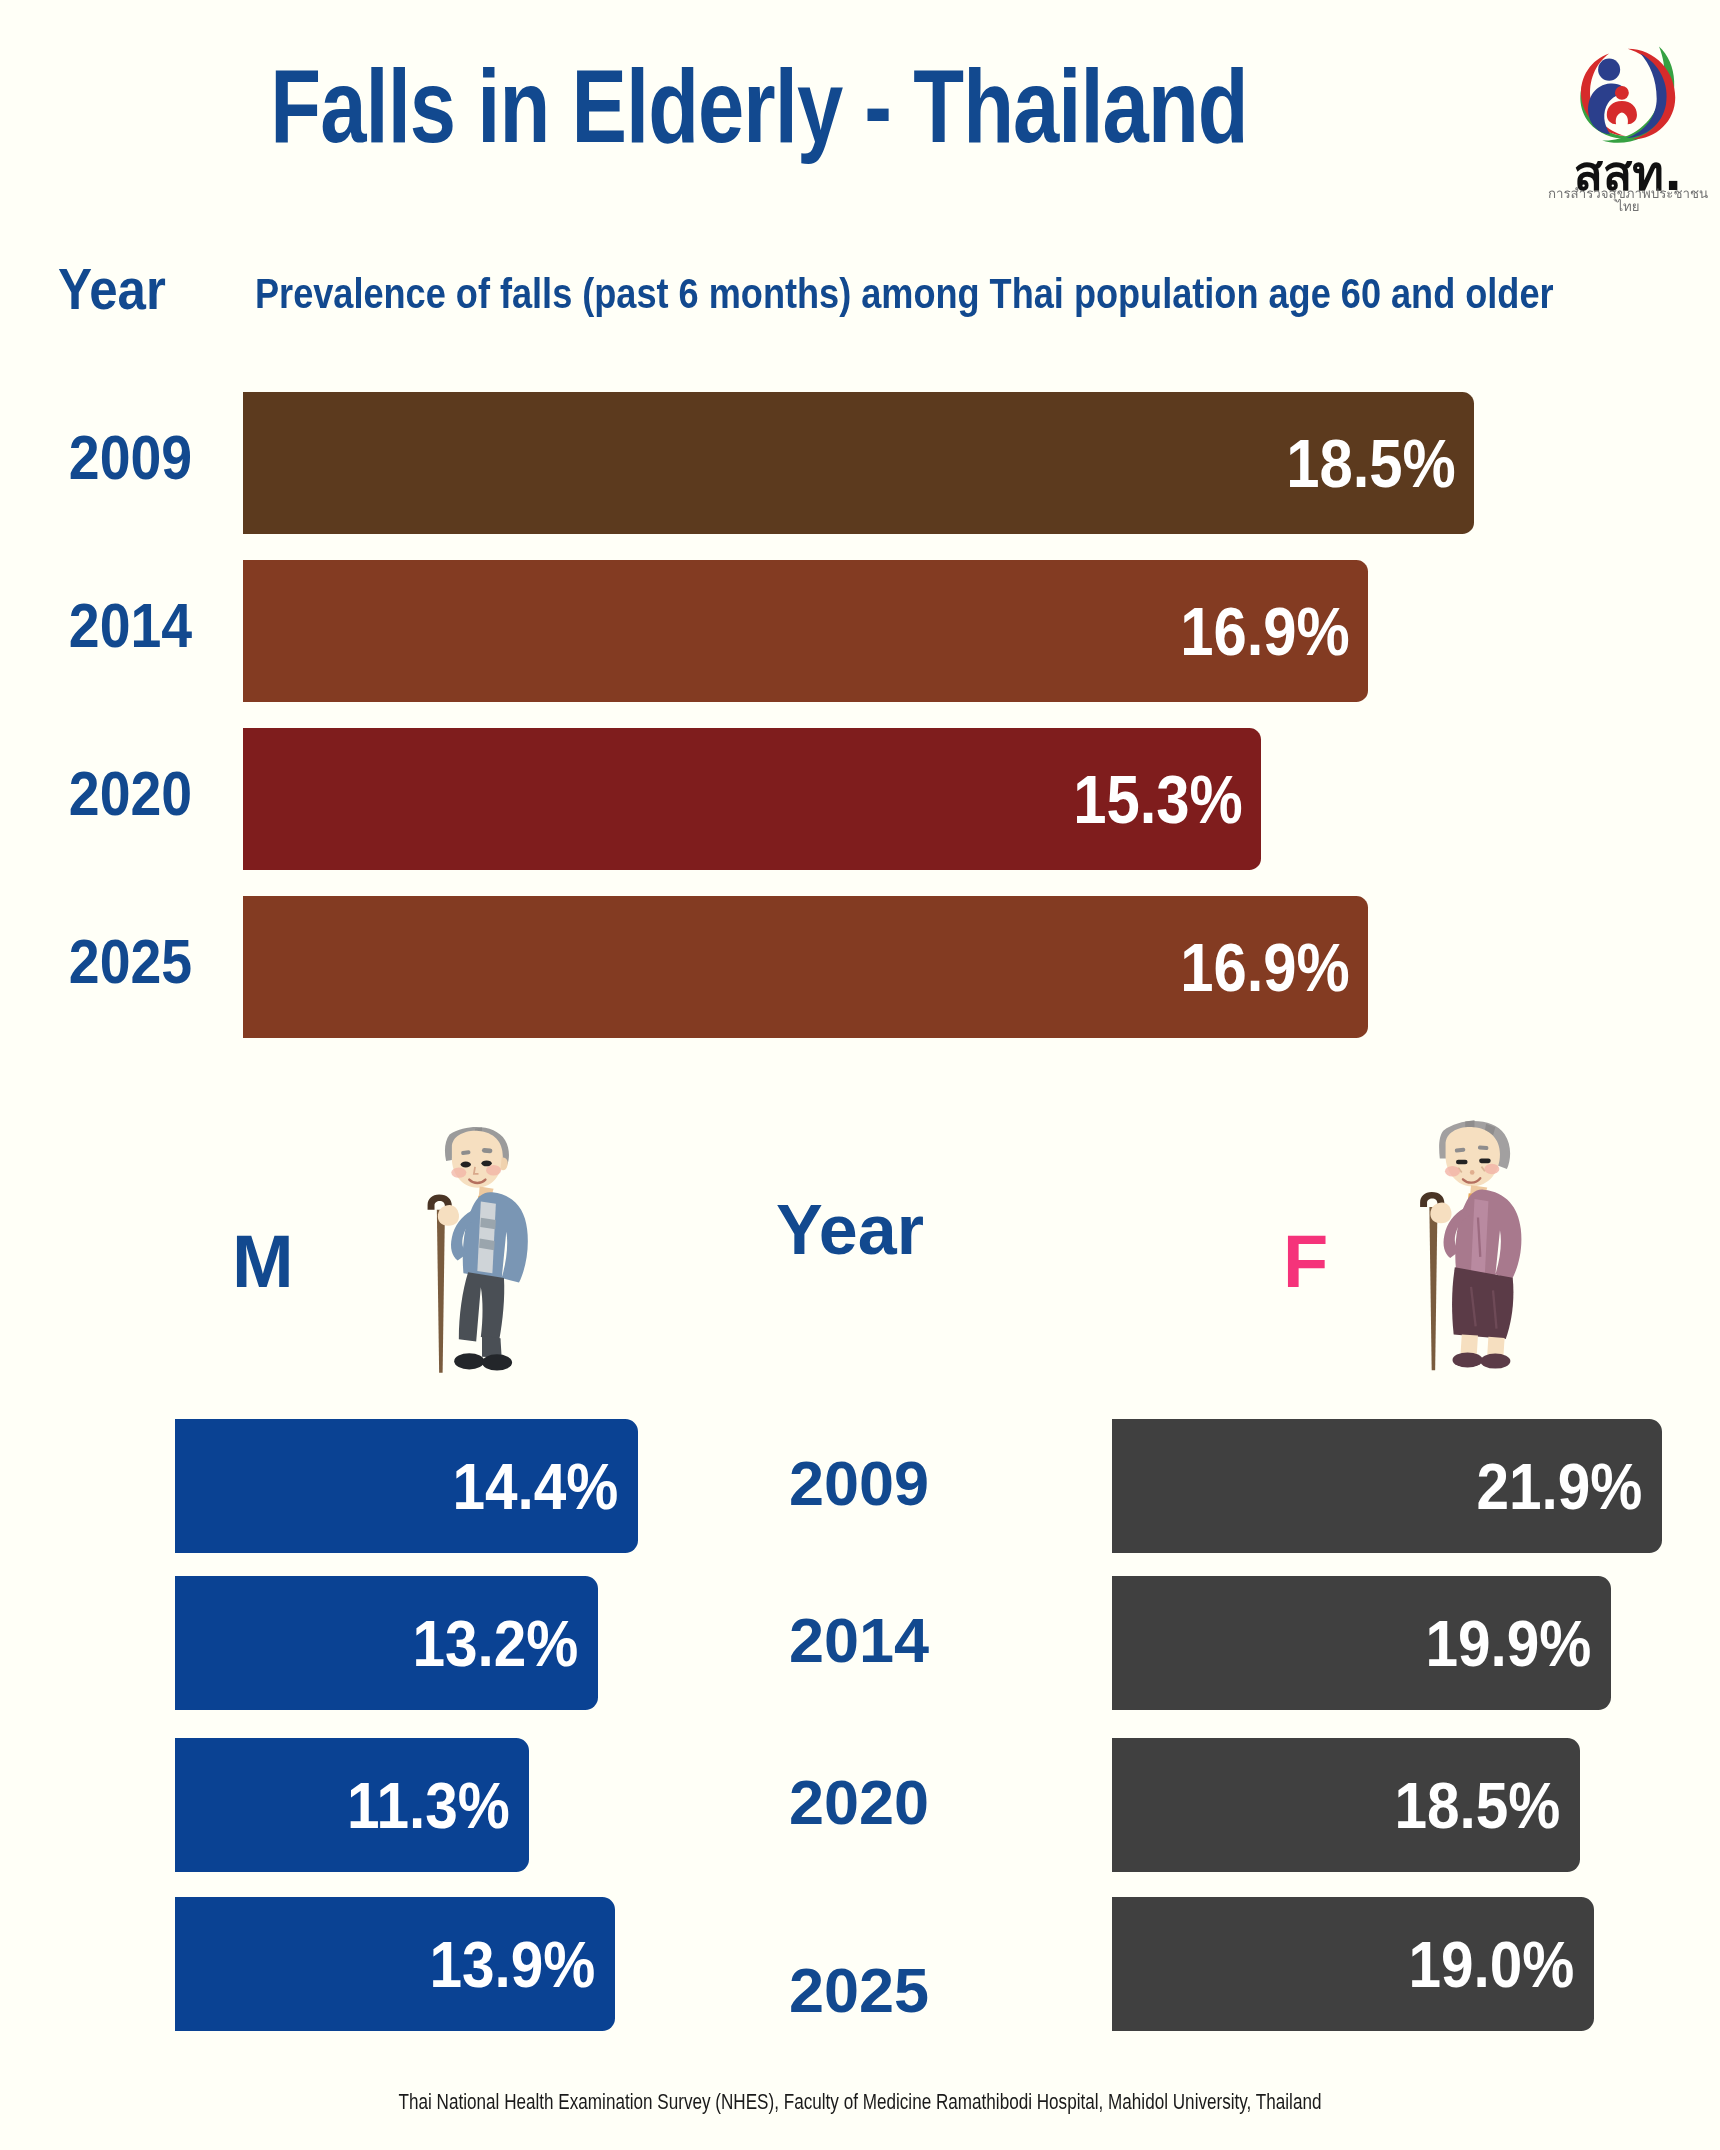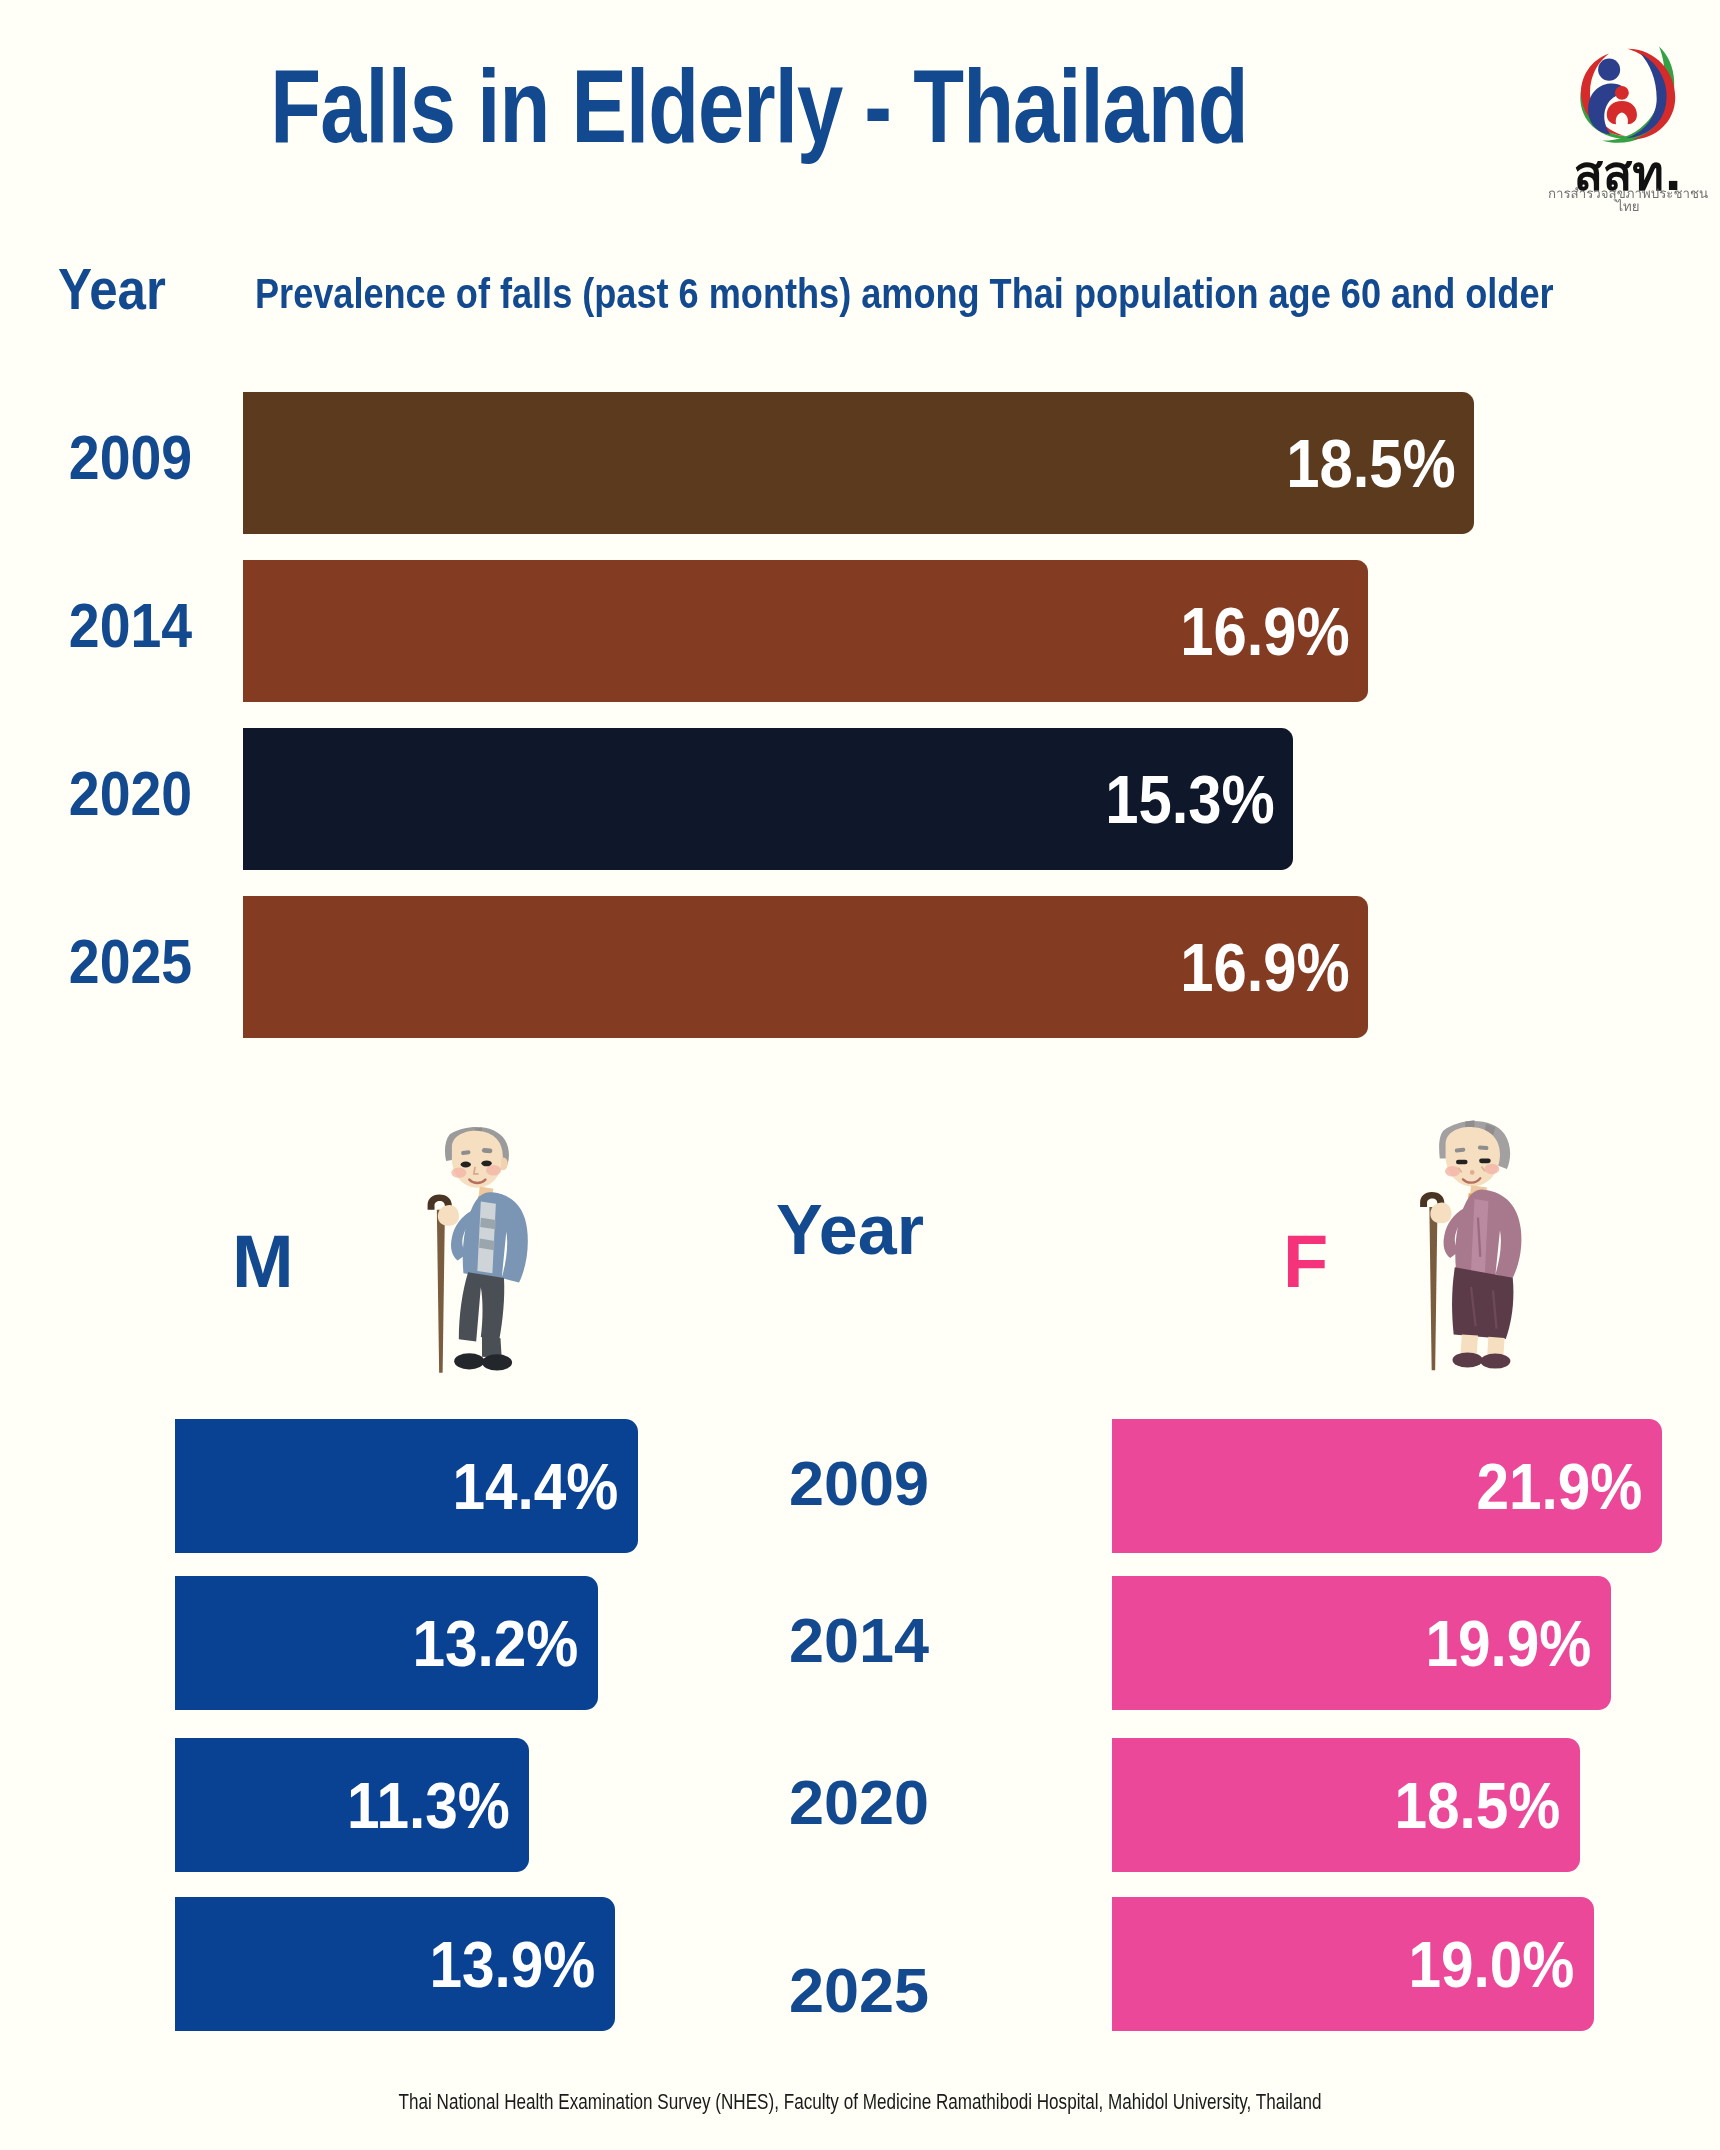--- a/index.html
+++ b/index.html
@@ -197,21 +197,21 @@
     position: absolute;
     left: 139px;
     height: 134px;
     background: #0a4293;
     border-radius: 0 12.7px 12.7px 0;
   }
   .f-bar {
     position: absolute;
     left: 1076px;
     height: 134px;
-    background: #ec4899;
+    background: #404040;
     border-radius: 0 12.7px 12.7px 0;
   }
   .bar-val {
     position: absolute;
     right: 19.7px;
     top: 50%;
     transform: translateY(-50%) scaleX(0.90);
     transform-origin: right center;
     font-weight: bold;
     font-size: 65px;
@@ -278,21 +278,21 @@
 
   <div class="ov-row" style="top:168px;">
     <div class="ov-year">2014</div>
     <div class="ov-bar" style="width:1125px;background:#833b22;">
       <span class="ov-val">16.9%</span>
     </div>
   </div>
 
   <div class="ov-row" style="top:336px;">
     <div class="ov-year">2020</div>
-    <div class="ov-bar" style="width:1018px;background:#0f172a;padding-left:32px;">
+    <div class="ov-bar" style="width:1018px;background:#7f1d1d;">
       <span class="ov-val">15.3%</span>
     </div>
   </div>
 
   <div class="ov-row" style="top:504px;">
     <div class="ov-year">2025</div>
     <div class="ov-bar" style="width:1125px;background:#833b22;">
       <span class="ov-val">16.9%</span>
     </div>
   </div>

